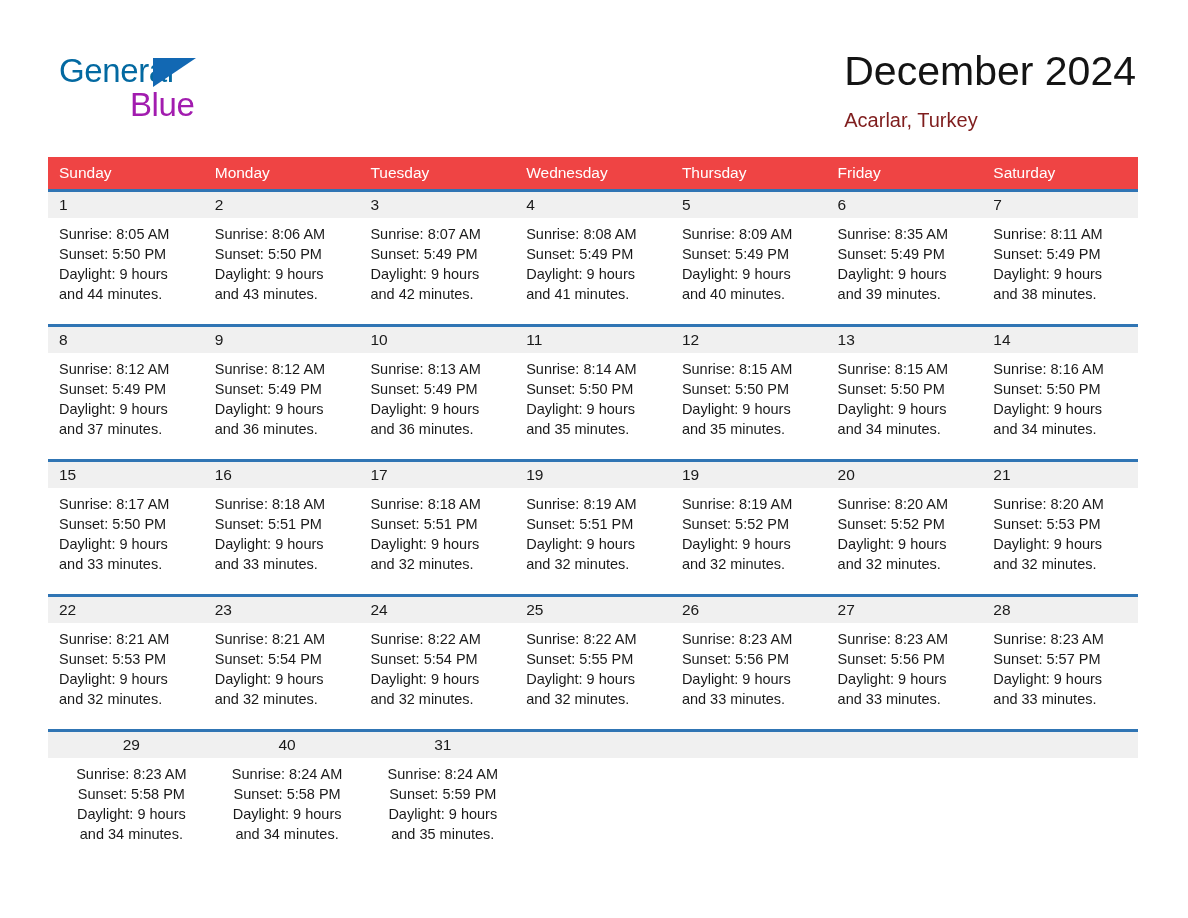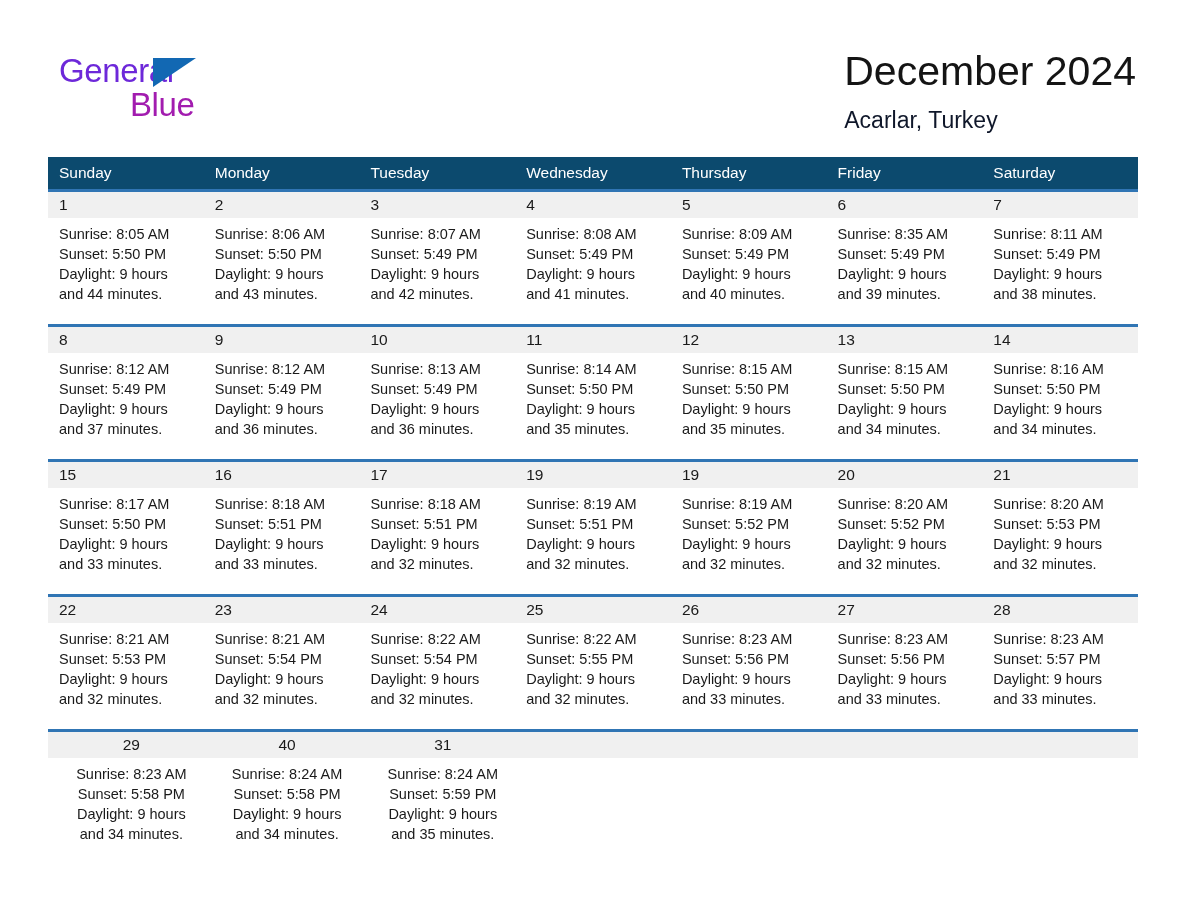--- a/index.html
+++ b/index.html
@@ -41,21 +41,21 @@
     position: relative;
     height: 36px;
     line-height: 36px;
     font-size: 33px;
     color: #000000;
     letter-spacing: -0.4px;
     white-space: nowrap;
   }
   .logo-general {
     font-size: 33px;
-    color: #6d28d9;
+    color: #0369a1;
   }
   .logo-tri {
     position: absolute;
     left: 94px;
     top: 5px;
     width: 0;
     height: 0;
     border-left: 43px solid #1268b3;
     border-bottom: 29px solid transparent;
   }
@@ -75,39 +75,39 @@
     text-align: left;
   }
   .month-title {
     font-size: 41px;
     font-weight: normal;
     color: #141414;
     line-height: 52px;
     white-space: nowrap;
   }
   .location {
-    font-size: 23px;
-    color: #0f172a;
+    font-size: 20px;
+    color: #7f1d1d;
     line-height: 34px;
     margin-top: 6px;
     white-space: nowrap;
   }
 
   
   .calendar {
     position: absolute;
     left: 48px;
     top: 157px;
     width: 1090px;
   }
   .weekday-row {
     display: flex;
     width: 1090px;
     height: 32px;
-    background: #0c4a6e;
+    background: #ef4444;
   }
   .weekday {
     flex: 1 1 0;
     color: #ffffff;
     font-size: 15.5px;
     line-height: 32px;
     padding-left: 11px;
     box-sizing: border-box;
     white-space: nowrap;
     overflow: hidden;

